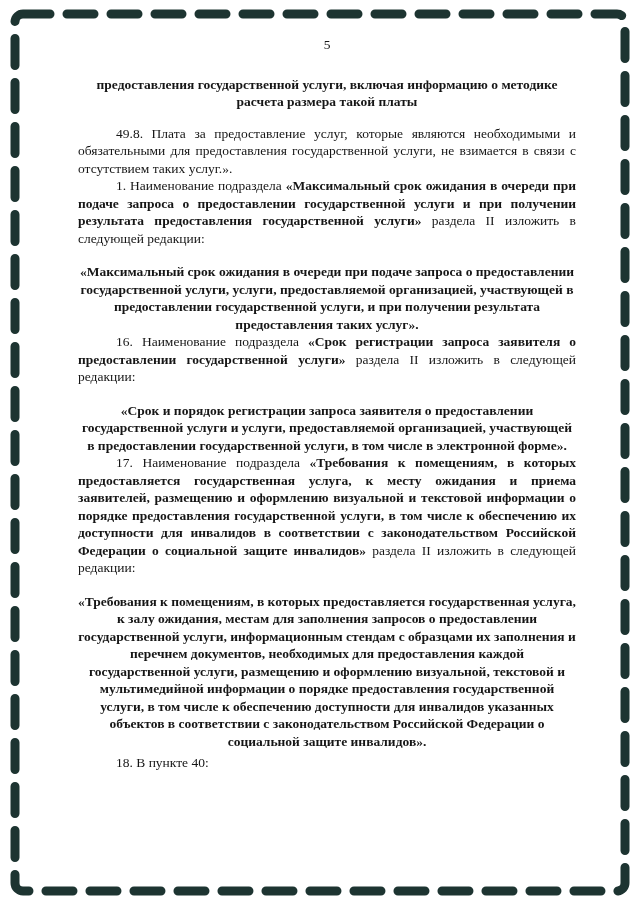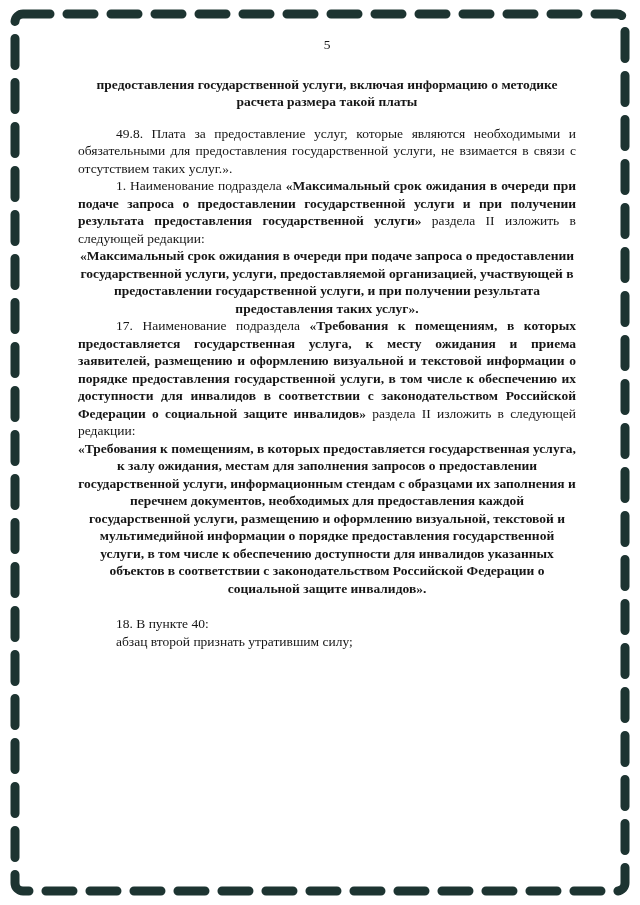--- a/index.html
+++ b/index.html
@@ -31,26 +31,26 @@
     font-size: 13.5px;
     line-height: 17.5px;
   }
   .page-number {
     text-align: center;
     margin-bottom: 22px;
   }
   p {
     margin: 0;
   }
-  .bold { font-weight: bold; }
+  .bold { font-weight: bold; margin-top: 16px; }
   .center { text-align: center; }
   .justify { text-align: justify; }
   .indent { text-indent: 38px; }
   .header { margin-bottom: 14px; }
-  .gap-top { margin-top: 18px; }
+  .gap-top { margin-top: 4px; }
 </style>
 </head>
 <body>
 
 <div class="page">
 
   <svg class="border-svg" width="640" height="905" viewBox="0 0 640 905">
     <rect x="15" y="14" width="610" height="877" rx="8" fill="none" stroke-width="9" stroke-dasharray="27 17" stroke-linecap="round" stroke="#1d3431"></rect>
   </svg>
 
@@ -59,24 +59,25 @@
     <div class="page-number">5</div>
 
     <p class="bold center header">предоставления государственной услуги, включая информацию о методике расчета размера такой платы</p>
 
     <p class="justify indent">49.8. Плата за предоставление услуг, которые являются необходимыми и обязательными для предоставления государственной услуги, не взимается в связи с отсутствием таких услуг.».</p>
 
     <p class="justify indent"><span>1. Наименование подраздела </span><span class="bold">«Максимальный срок ожидания в очереди при подаче запроса о предоставлении государственной услуги и при получении результата предоставления государственной услуги»</span><span> раздела II изложить в следующей редакции:</span></p>
 
     <p class="bold center">«Максимальный срок ожидания в очереди при подаче запроса о предоставлении государственной услуги, услуги, предоставляемой организацией, участвующей в предоставлении государственной услуги, и при получении результата предоставления таких услуг».</p>
 
+    <p class="justify indent"><span>16. Наименование подраздела </span><span class="bold">«Срок регистрации запроса заявителя о предоставлении государственной услуги»</span><span> раздела II изложить в следующей редакции:</span></p>
 
+    <p class="bold center">«Срок и порядок регистрации запроса заявителя о предоставлении государственной услуги и услуги, предоставляемой организацией, участвующей в предоставлении государственной услуги, в том числе в электронной форме».</p>
 
     <p class="justify indent"><span>17. Наименование подраздела </span><span class="bold">«Требования к помещениям, в которых предоставляется государственная услуга, к месту ожидания и приема заявителей, размещению и оформлению визуальной и текстовой информации о порядке предоставления государственной услуги, в том числе к обеспечению их доступности для инвалидов в соответствии с законодательством Российской Федерации о социальной защите инвалидов»</span><span> раздела II изложить в следующей редакции:</span></p>
 
     <p class="bold center">«Требования к помещениям, в которых предоставляется государственная услуга, к залу ожидания, местам для заполнения запросов о предоставлении государственной услуги, информационным стендам с образцами их заполнения и перечнем документов, необходимых для предоставления каждой государственной услуги, размещению и оформлению визуальной, текстовой и мультимедийной информации о порядке предоставления государственной услуги, в том числе к обеспечению доступности для инвалидов указанных объектов в соответствии с законодательством Российской Федерации о социальной защите инвалидов».</p>
 
     <p class="indent gap-top">18. В пункте 40:</p>
 
-    <p class="indent">абзац второй признать утратившим силу;</p>
 
   </div>
 </div>
 
 </body></html>

